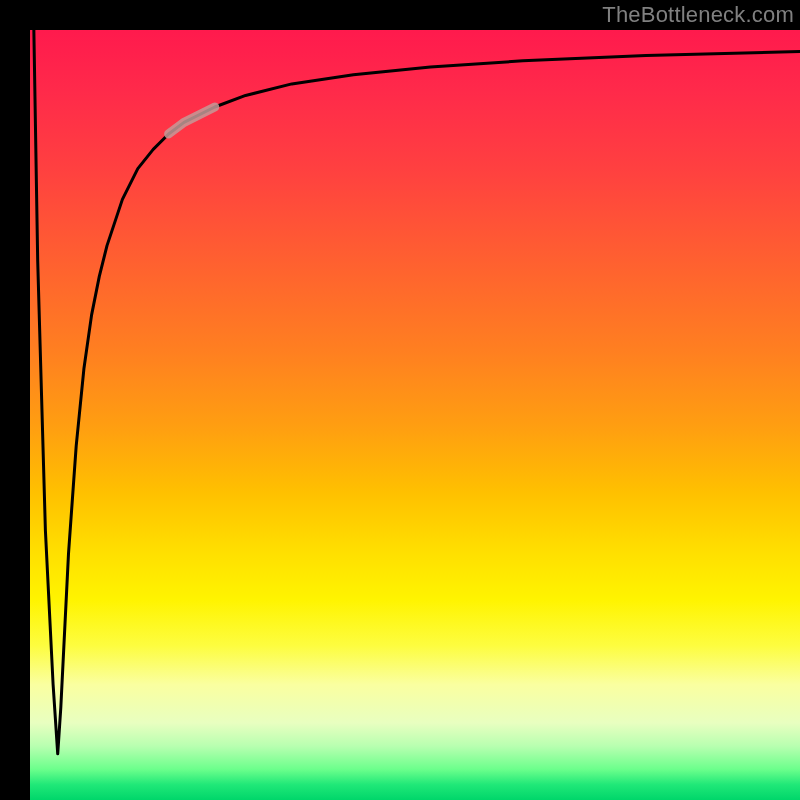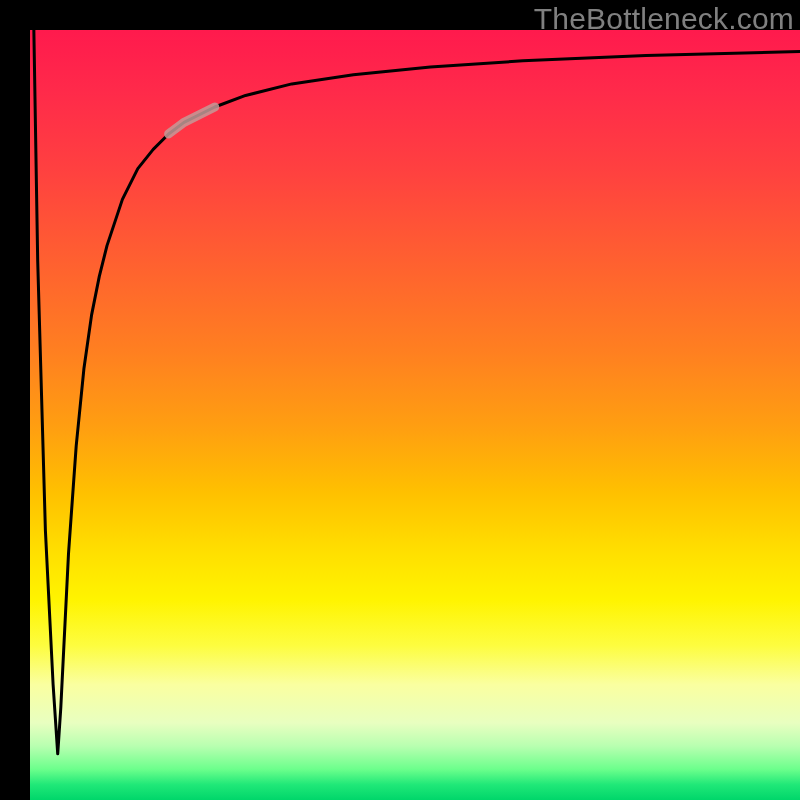--- a/index.html
+++ b/index.html
@@ -17,21 +17,21 @@
     top: 0;
     width: 800px;
     height: 800px;
     background: #000;
   }
   .watermark {
     position: absolute;
     top: 2px;
     right: 6px;
     color: #808080;
-    font-size: 30px;
+    font-size: 22px;
     font-weight: 500;
     letter-spacing: 0.2px;
     z-index: 5;
   }
   .plot-area {
     position: absolute;
     left: 30px;
     top: 30px;
     width: 770px;
     height: 770px;

